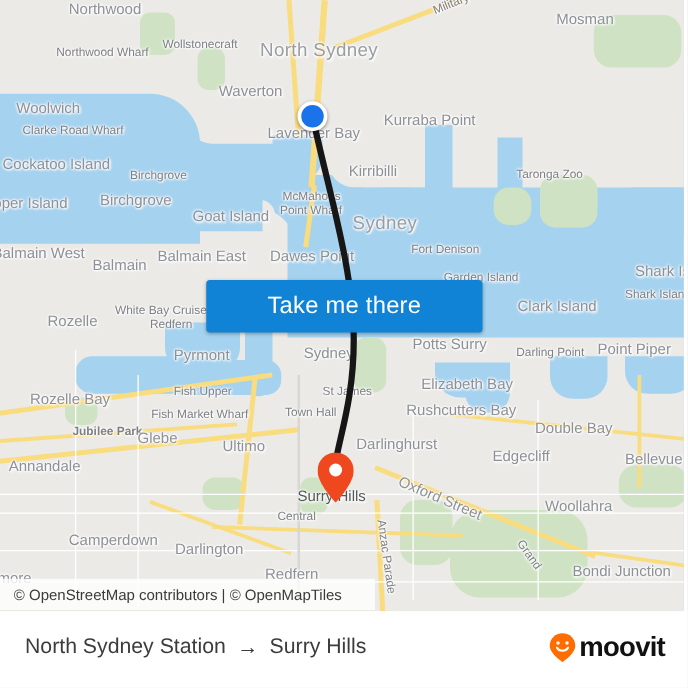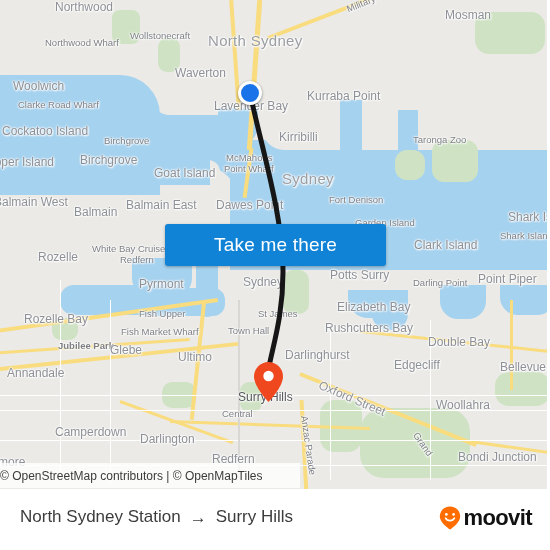--- a/index.html
+++ b/index.html
@@ -60,21 +60,21 @@
     box-shadow:0 1px 3px rgba(0,0,0,.30);
     cursor:pointer;
     display:flex;align-items:center;justify-content:center;
   }
 
   
   #attribution{
     position:absolute;left:0;top:463px;width:300px;height:25px;
     background:rgba(255,255,255,.78);
     display:flex;align-items:center;
-    box-sizing:border-box;
+    padding-left:11px;box-sizing:border-box;
   }
   #attribution span{font-size:12px;color:#3b3b3b;}
 
   
   #footer{
     position:absolute;left:0;top:489px;width:550px;height:61px;
     background:#ffffff;
     display:flex;align-items:center;
   }
   #trip-summary{

